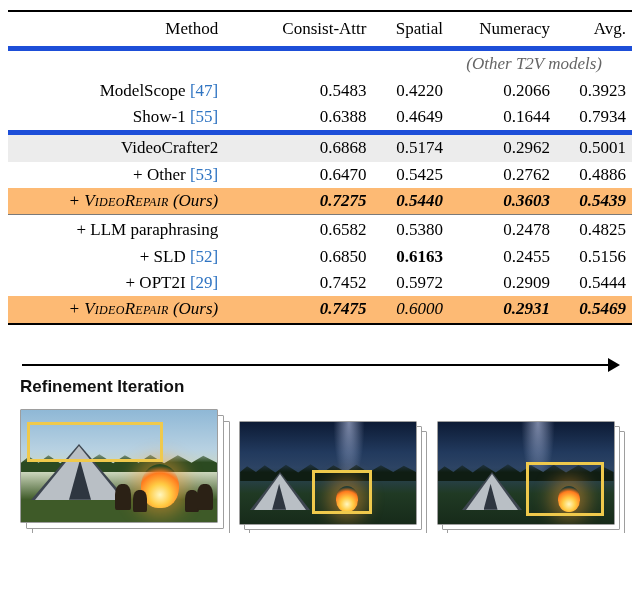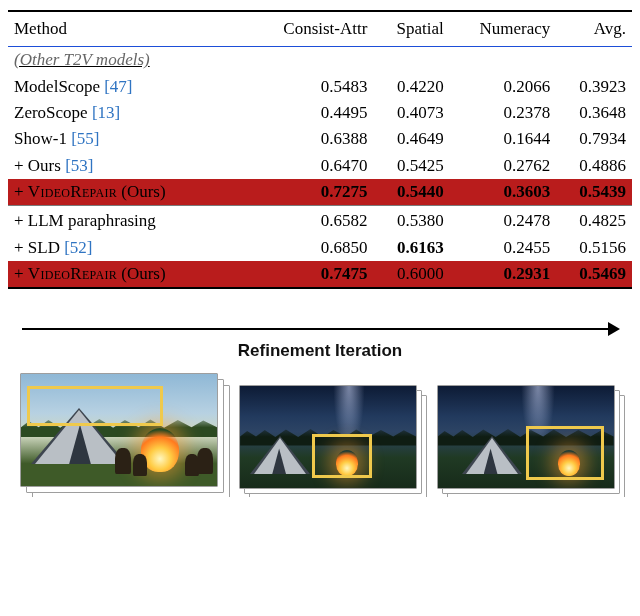--- a/index.html
+++ b/index.html
@@ -20,39 +20,39 @@
     width: 100%;
     font-size: 17px;
     line-height: 1.55;
   }
   td, th {
     padding: 0 6px;
     text-align: right;
     white-space: nowrap;
   }
   td:first-child, th:first-child {
-    text-align: left;
+    text-align: right;
     padding-right: 30px;
     margin-left: 14px;
   }
   .rule-top    { border-top: 2px solid #000; }
-  .rule-mid    { border-top: 1px solid #1d4ed8; text-decoration: underline; }
+  .rule-mid    { border-top: 5px solid #1d4ed8; }
   .rule-thin   { border-top: 0.5px solid #7a7a7a; }
   .rule-bottom { border-bottom: 2px solid #000; }
   .header th {
     font-weight: normal;
     padding-top: 4px;
     padding-bottom: 4px;
   }
   .section-label {
     font-style: italic;
     color: #666;
   }
   .row-gray { background: #ececec; }
-  .row-lav  { background: #b91c1c; }
+  .row-lav  { background: #fdba74; font-style: italic; }
   .bold { font-weight: bold; }
   .cite { color: #2f74c2; }
   .sc {
     font-variant: small-caps;
     letter-spacing: 0.3px;
   }
 
   
   .figure-wrap {
     width: 600px;
@@ -75,21 +75,20 @@
     right: 0; top: 5px;
     width: 0; height: 0;
     border-top: 7px solid transparent;
     border-bottom: 7px solid transparent;
     border-left: 12px solid #000;
   }
   .arrow-label {
     font-family: "Segoe UI", Arial, sans-serif;
     font-weight: 600;
     font-size: 17px;
-    text-align: center;
     color: #111;
     margin-bottom: 12px;
   }
   .stacks-row {
     display: flex;
     justify-content: space-between;
     align-items: flex-end;
     gap: 14px;
   }
   .stack {
@@ -177,36 +176,36 @@
     </tr>
 
     <tr>
       <td><span>ModelScope</span> <span class="cite">[47]</span></td>
       <td>0.5483</td>
       <td>0.4220</td>
       <td>0.2066</td>
       <td>0.3923</td>
     </tr>
     <tr>
-      <td><span>ZeroScope</span> <span class="cite">[13]</span></td>
-      <td>0.4495</td>
-      <td>0.4073</td>
-      <td>0.2378</td>
-      <td>0.3648</td>
-    </tr>
-    <tr>
       <td><span>Show-1</span> <span class="cite">[55]</span></td>
       <td>0.6388</td>
       <td>0.4649</td>
       <td>0.1644</td>
       <td>0.7934</td>
     </tr>
 
-    <tr>
-      <td><span>+ Ours</span> <span class="cite">[53]</span></td>
+    <tr class="rule-mid row-gray">
+      <td>VideoCrafter2</td>
+      <td>0.6868</td>
+      <td>0.5174</td>
+      <td>0.2962</td>
+      <td>0.5001</td>
+    </tr>
+    <tr>
+      <td><span>+ Other</span> <span class="cite">[53]</span></td>
       <td>0.6470</td>
       <td>0.5425</td>
       <td>0.2762</td>
       <td>0.4886</td>
     </tr>
     <tr class="row-lav">
       <td><span>+ </span><span class="sc">VideoRepair</span><span> (Ours)</span></td>
       <td class="bold">0.7275</td>
       <td class="bold">0.5440</td>
       <td class="bold">0.3603</td>
@@ -223,20 +222,27 @@
       <td>0.5380</td>
       <td>0.2478</td>
       <td>0.4825</td>
     </tr>
     <tr>
       <td><span>+ SLD</span> <span class="cite">[52]</span></td>
       <td>0.6850</td>
       <td class="bold">0.6163</td>
       <td>0.2455</td>
       <td>0.5156</td>
+    </tr>
+    <tr>
+      <td><span>+ OPT2I</span> <span class="cite">[29]</span></td>
+      <td>0.7452</td>
+      <td>0.5972</td>
+      <td>0.2909</td>
+      <td>0.5444</td>
     </tr>
     <tr class="row-lav rule-bottom">
       <td><span>+ </span><span class="sc">VideoRepair</span><span> (Ours)</span></td>
       <td class="bold">0.7475</td>
       <td>0.6000</td>
       <td class="bold">0.2931</td>
       <td class="bold">0.5469</td>
     </tr>
   </tbody>
     </table>

